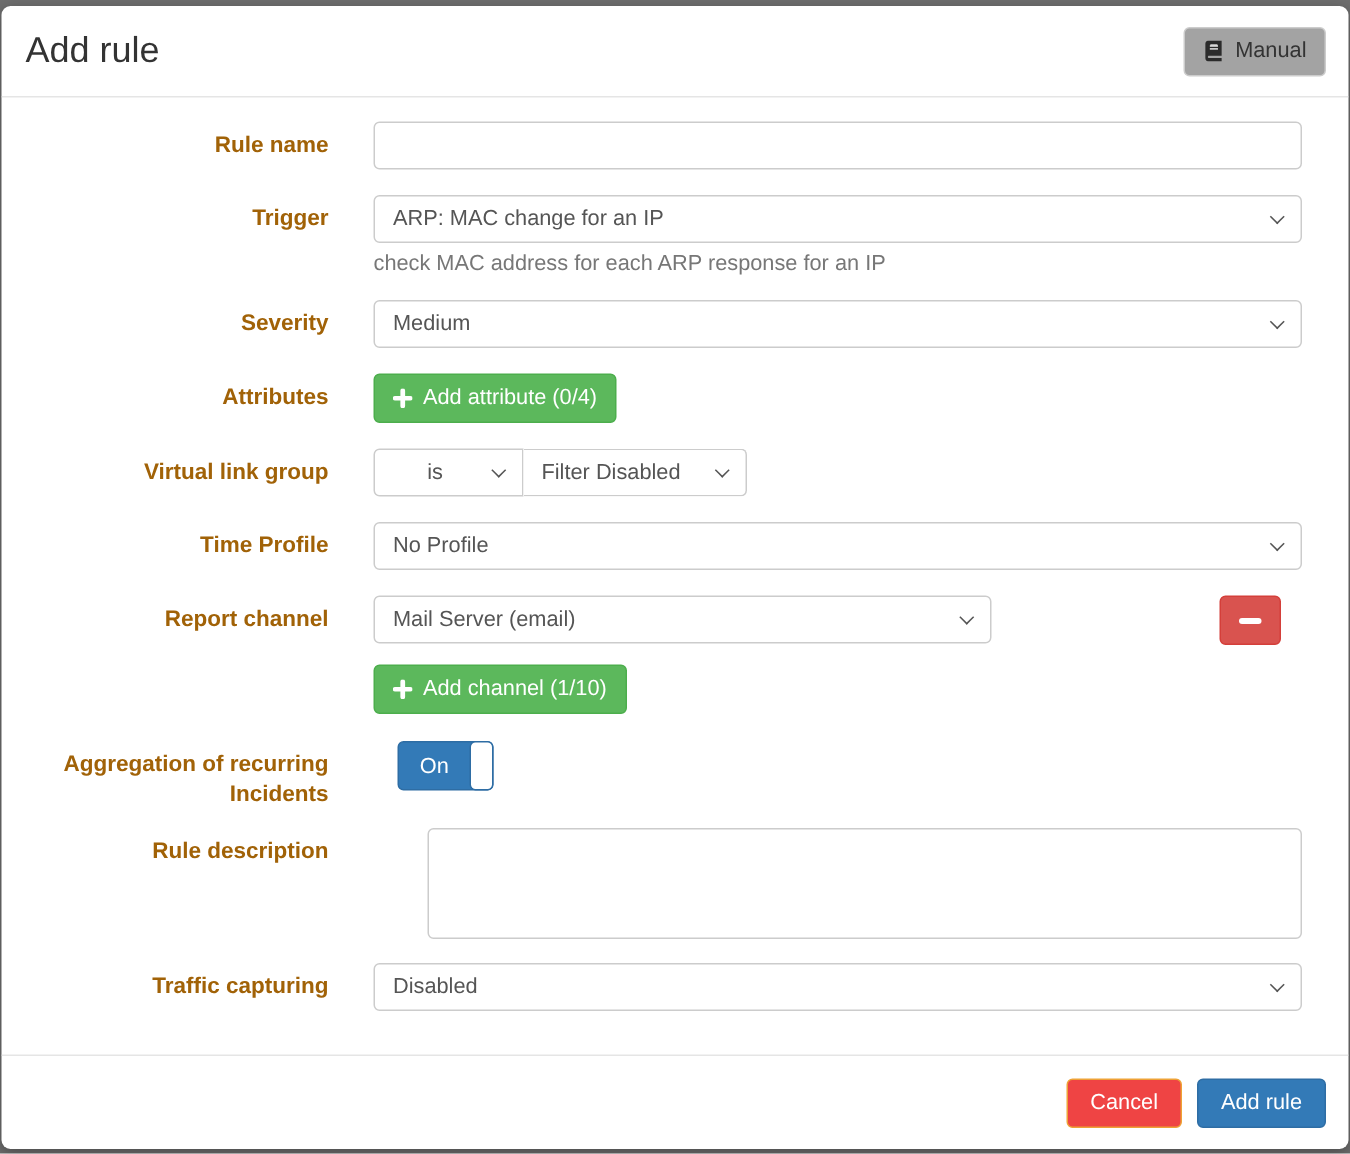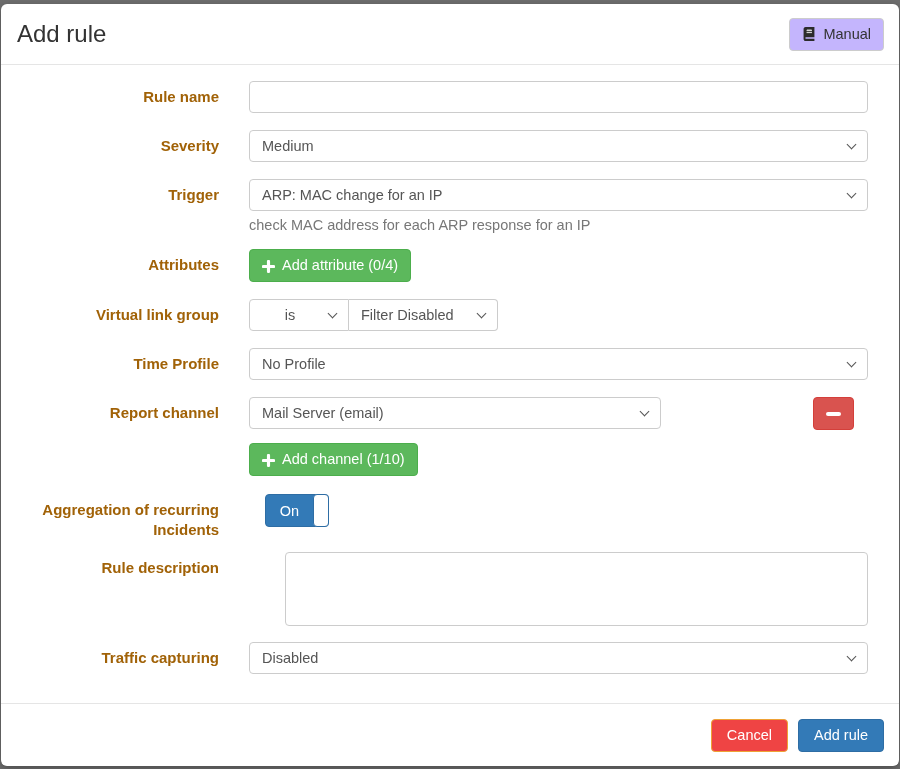--- a/index.html
+++ b/index.html
@@ -20,21 +20,21 @@
   .modal-header {
     padding:13px 15px 13px 16px;
     border-bottom:1px solid #e5e5e5;
     display:flex; align-items:center; justify-content:space-between;
     flex:0 0 auto;
   }
   .modal-title { font-size:24px; font-weight:400; color:#333; line-height:34px; }
   .btn { border-radius:4px; font-size:14.5px; line-height:19px; padding:6px 12px;
          display:inline-flex; align-items:center; gap:7px; cursor:pointer;
          box-sizing:border-box; border:1px solid transparent; white-space:nowrap; }
-  .btn-default { background:#c4b5fd; border-color:#ccc; color:#333;text-align:center; }
+  .btn-default { background:#a3a3a3; border-color:#ccc; color:#333;text-align:center; }
   .btn-success { background:#5cb85c; border-color:#4cae4c; color:#fff; }
   .btn-danger  { background:#d9534f; border-color:#d43f3a; color:#fff;
                  width:41px; height:33px; justify-content:center; }
   .btn-warning { background:#ef4444; border-color:#eea236; color:#fff; padding:0 15px; }
   .btn-primary { background:#337ab7; border-color:#2e6da4; color:#fff; padding:6px 15px; }
 
   
   .modal-body { flex:1 1 auto; padding:16px 31px 0 16px; }
   .form-row { display:flex; align-items:flex-start; margin-bottom:17px; }
   .label-col {
@@ -119,38 +119,38 @@
 
   <div class="modal-body">
 
     <div class="form-row">
       <div class="label-col">Rule name</div>
       <div class="control-col">
         <input class="text-input" type="text" value="" style="">
       </div>
     </div>
 
-    <div class="form-row">
-      <div class="label-col">Severity</div>
-      <div class="control-col">
-        <div class="select full" role="listbox">
-          <span>Medium</span>
-          <span class="chevron"></span>
-        </div>
-      </div>
-    </div>
-
     <div class="form-row" style="margin-bottom:14px;">
       <div class="label-col">Trigger</div>
       <div class="control-col">
         <div class="select full" role="listbox">
           <span>ARP: MAC change for an IP</span>
           <span class="chevron"></span>
         </div>
         <div class="help-text">check MAC address for each ARP response for an IP</div>
+      </div>
+    </div>
+
+    <div class="form-row">
+      <div class="label-col">Severity</div>
+      <div class="control-col">
+        <div class="select full" role="listbox">
+          <span>Medium</span>
+          <span class="chevron"></span>
+        </div>
       </div>
     </div>
 
     <div class="form-row">
       <div class="label-col">Attributes</div>
       <div class="control-col">
         <button class="btn btn-success">
           <span class="icon-plus">
             <svg width="13" height="13" viewBox="0 0 14 14">
               <path d="M7 1.5v11M1.5 7h11" stroke="#fff" stroke-width="3.4" stroke-linecap="round"></path>

